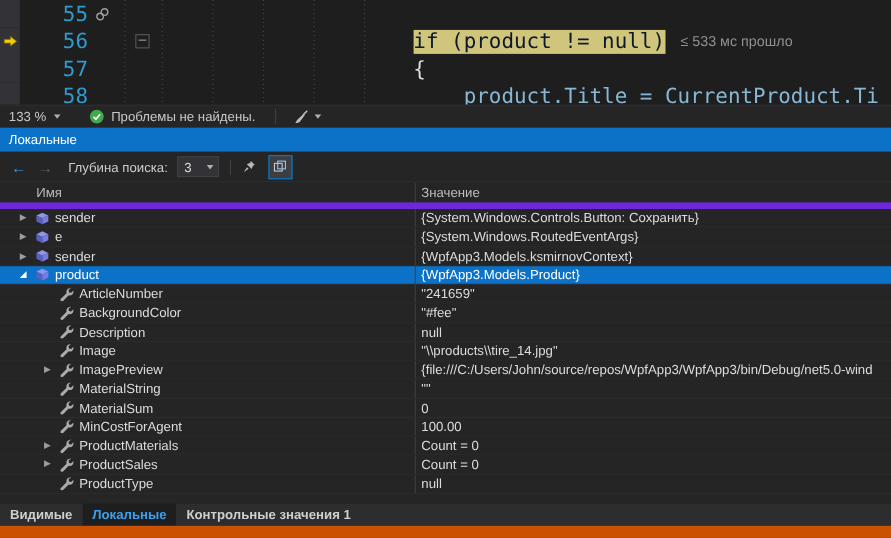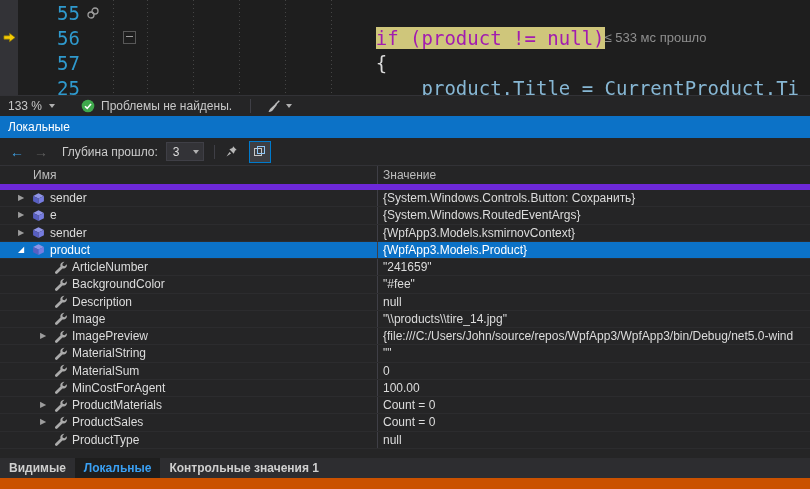--- a/index.html
+++ b/index.html
@@ -13,23 +13,23 @@
   #editor-lines{position:relative;z-index:1;}
   .ed-line{display:flex;height:25px;align-items:center;}
   .bp-margin{width:18px;align-self:stretch;background:#333337;flex:none;display:flex;align-items:center;justify-content:center;}
   .lnum{width:62px;flex:none;text-align:right;color:#2f9ace;font:19px "DejaVu Sans Mono",monospace;}
   .gutter{width:42px;flex:none;display:flex;align-items:center;padding-left:6px;box-sizing:border-box;}
   .fold{width:25px;flex:none;display:flex;align-items:center;}
   .foldbox{width:11px;height:11px;border:1px solid #585858;background:#1e1e1e;position:relative;margin-left:1px;}
   .foldbox::after{content:"";position:absolute;left:2px;right:2px;top:4px;height:1px;background:#9d9d9d;}
   .codecell{flex:1;display:flex;align-items:center;white-space:pre;overflow:hidden;
             font:19px "DejaVu Sans Mono",monospace;color:#dcdcdc;}
-  .codetext.current{background:#cfc67b;color:#a21caf;}
+  .codetext.current{background:#cfc67b;color:#0f172a;}
   .codetext.identifier{color:#87b7d4;}
-  .perftip{font:13px "Liberation Sans",sans-serif;color:#8f8f8f;flex:none;}
+  .perftip{font:13px "Liberation Sans",sans-serif;color:#8f8f8f;margin-left:14px;flex:none;}
   .exec-arrow{display:flex;align-items:center;}
 
   
   .ed-status{height:20px;flex:none;background:#252526;border-top:1px solid #323236;
              display:flex;align-items:center;font-size:12px;color:#c8c8c8;}
   .zoom{margin-left:8px;display:flex;align-items:center;gap:7px;}
   .caret{width:0;height:0;border-left:3.5px solid transparent;border-right:3.5px solid transparent;border-top:4px solid #b0b0b0;}
   .health{margin-left:26px;display:flex;align-items:center;gap:6px;}
   .vsep{width:1px;height:14px;background:#3f3f46;flex:none;}
   .cleanup{margin-left:16px;display:flex;align-items:center;gap:5px;}
@@ -126,21 +126,21 @@
         </div>
         <div class="ed-line">
           <div class="bp-margin"></div>
           <div class="lnum">57</div>
           <div class="gutter"></div>
           <div class="fold"></div>
           <div class="codecell"><span>                    </span><span class="codetext">{</span></div>
         </div>
         <div class="ed-line">
           <div class="bp-margin"></div>
-          <div class="lnum">25</div>
+          <div class="lnum">58</div>
           <div class="gutter"></div>
           <div class="fold"></div>
           <div class="codecell"><span>                        </span><span class="codetext identifier">product.Title = CurrentProduct.Ti</span></div>
         </div>
       </div>
   </div>
 
   <div class="ed-status">
     <div class="zoom">
       <span>133 %</span>
@@ -167,21 +167,21 @@
     </div>
   </div>
 
   <div class="titlebar">
     <span>Локальные</span>
   </div>
 
   <div class="toolbar">
     <span class="nav back">←</span>
     <span class="nav fwd">→</span>
-    <span class="depth-label">Глубина прошло:</span>
+    <span class="depth-label">Глубина поиска:</span>
     <div class="combo">
       <span>3</span>
       <span class="caret"></span>
     </div>
     <div class="vsep" style="margin-left:10px"></div>
     <div class="tbtn">
       <span style="display:flex">
           <svg width="13" height="13" viewBox="0 0 14 14">
             <path d="M8.7 1.4 12.6 5.3 10.9 5.9 9.4 9.3 4.7 4.6 8.1 3.1z" fill="#b8b8b8"></path>
             <path d="M4.9 7.5 1.6 12.4 6.5 9.1z" fill="#b8b8b8"></path>

